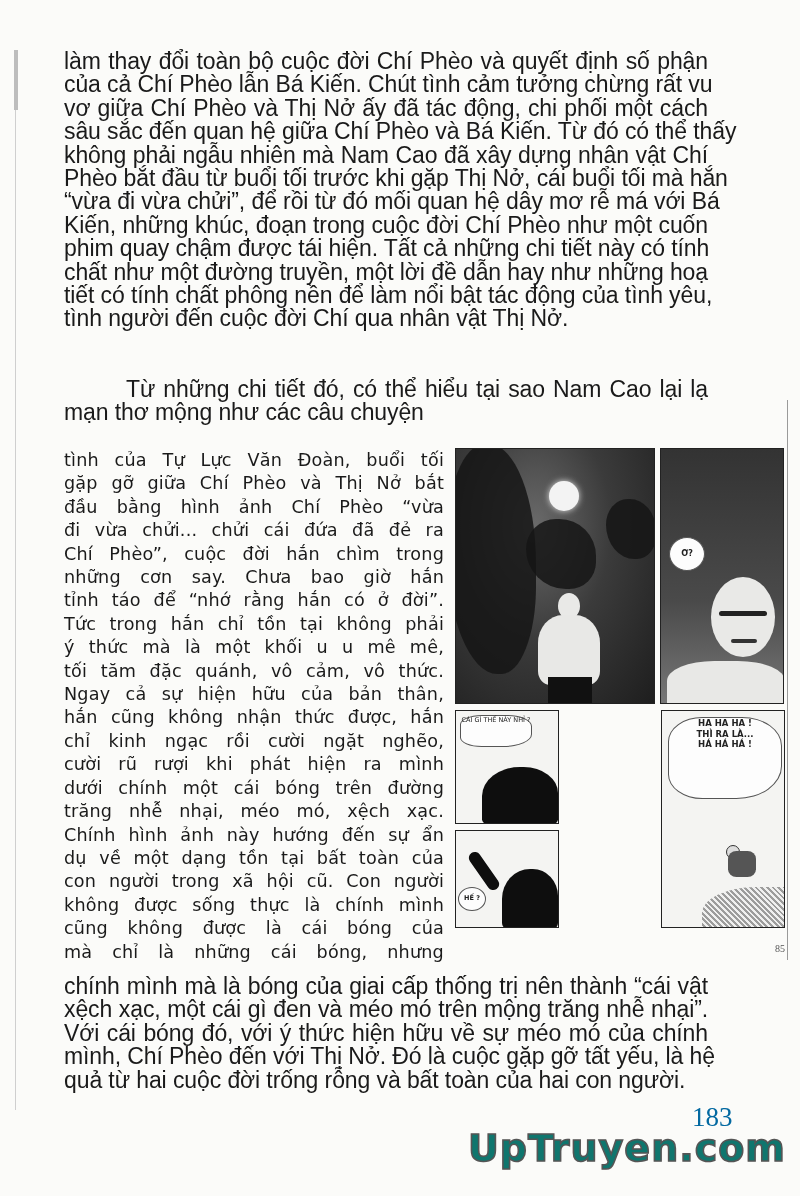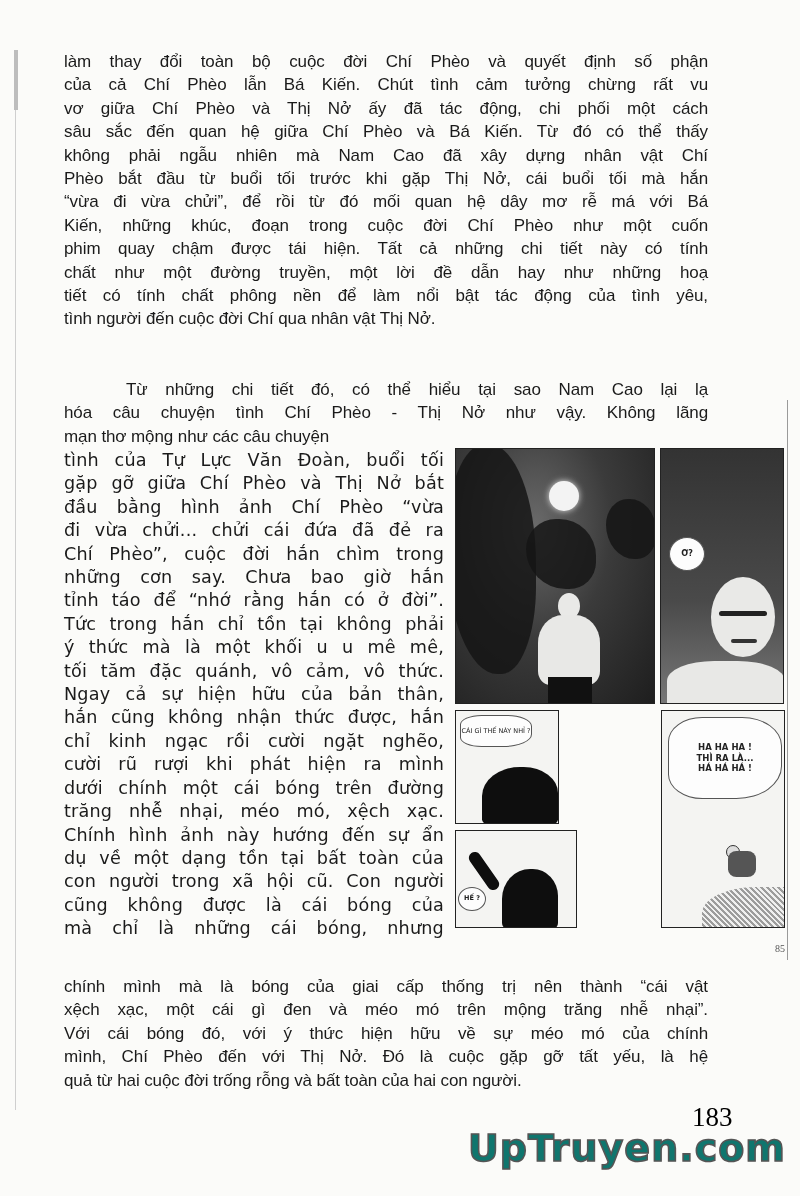--- a/index.html
+++ b/index.html
@@ -35,21 +35,21 @@
       position: absolute;
       right: 12px;
       top: 400px;
       width: 1px;
       height: 560px;
       background: #9a9a9a;
     }
     .text-block {
       position: absolute;
       left: 64px;
-      font-size: 17px;
+      font-size: 23px;
       line-height: 23.4px;
       text-align: justify;
       letter-spacing: -0.1px;
     }
     .full { width: 644px; }
     .narrow { width: 380px; font-family: "DejaVu Sans", sans-serif; font-size: 17.6px; line-height: 23.4px; letter-spacing: 0.2px; }
     .line { display: block; white-space: nowrap; text-align-last: justify; }
     .line.last { text-align-last: left; }
     .indent { padding-left: 62px; }
 
@@ -121,40 +121,40 @@
     }
     .cloud {
       position: absolute;
       background: #fdfdfd;
       border-radius: 30% 35% 40% 30%;
       border: 1px solid #555;
       font-family: "DejaVu Sans", sans-serif;
       font-weight: bold;
       text-align: center;
       display: flex;
-      align-items: center;
+      align-items: flex-start;
       justify-content: center;
       line-height: 1.25;
       color: #222;
     }
     .comic-page-number {
       position: absolute;
       right: 0;
       bottom: -16px;
       font-family: "Liberation Serif", serif;
       font-size: 10px;
       color: #555;
     }
     .page-number {
       position: absolute;
       left: 692px;
       top: 1102px;
       font-family: "Liberation Serif", serif;
       font-size: 27px;
-      color: #000000;
+      color: #0369a1;
     }
     .watermark {
       position: absolute;
       left: 468px;
       top: 1126px;
       font-family: "DejaVu Sans", sans-serif;
       font-weight: bold;
       font-size: 38px;
       letter-spacing: 1px;
       color: #0f766e;
@@ -179,21 +179,20 @@
   <span class="line">“vừa đi vừa chửi”, để rồi từ đó mối quan hệ dây mơ rễ má với Bá</span>
   <span class="line">Kiến, những khúc, đoạn trong cuộc đời Chí Phèo như một cuốn</span>
   <span class="line">phim quay chậm được tái hiện. Tất cả những chi tiết này có tính</span>
   <span class="line">chất như một đường truyền, một lời đề dẫn hay như những hoạ</span>
   <span class="line">tiết có tính chất phông nền để làm nổi bật tác động của tình yêu,</span>
   <span class="line last">tình người đến cuộc đời Chí qua nhân vật Thị Nở.</span>
 </div>
 
 <div id="p2" class="text-block full">
   <span class="line indent">Từ những chi tiết đó, có thể hiểu tại sao Nam Cao lại lạ</span>
-  <span class="line">hóa câu chuyện tình Chí Phèo - Thị Nở như vậy. Không lãng</span>
   <span class="line last">mạn thơ mộng như các câu chuyện</span>
 </div>
 
 <div id="p2narrow" class="text-block narrow">
   <span class="line">tình của Tự Lực Văn Đoàn, buổi tối</span>
   <span class="line">gặp gỡ giữa Chí Phèo và Thị Nở bắt</span>
   <span class="line">đầu bằng hình ảnh Chí Phèo “vừa</span>
   <span class="line">đi vừa chửi... chửi cái đứa đã đẻ ra</span>
   <span class="line">Chí Phèo”, cuộc đời hắn chìm trong</span>
   <span class="line">những cơn say. Chưa bao giờ hắn</span>
@@ -203,20 +202,21 @@
   <span class="line">tối tăm đặc quánh, vô cảm, vô thức.</span>
   <span class="line">Ngay cả sự hiện hữu của bản thân,</span>
   <span class="line">hắn cũng không nhận thức được, hắn</span>
   <span class="line">chỉ kinh ngạc rồi cười ngặt nghẽo,</span>
   <span class="line">cười rũ rượi khi phát hiện ra mình</span>
   <span class="line">dưới chính một cái bóng trên đường</span>
   <span class="line">trăng nhễ nhại, méo mó, xệch xạc.</span>
   <span class="line">Chính hình ảnh này hướng đến sự ẩn</span>
   <span class="line">dụ về một dạng tồn tại bất toàn của</span>
   <span class="line">con người trong xã hội cũ. Con người</span>
+  <span class="line">không được sống thực là chính mình</span>
   <span class="line">cũng không được là cái bóng của</span>
   <span class="line">mà chỉ là những cái bóng, nhưng</span>
 </div>
 
 <div id="p3" class="text-block full">
   <span class="line">chính mình mà là bóng của giai cấp thống trị nên thành “cái vật</span>
   <span class="line">xệch xạc, một cái gì đen và méo mó trên mộng trăng nhễ nhại”.</span>
   <span class="line">Với cái bóng đó, với ý thức hiện hữu về sự méo mó của chính</span>
   <span class="line">mình, Chí Phèo đến với Thị Nở. Đó là cuộc gặp gỡ tất yếu, là hệ</span>
   <span class="line last">quả từ hai cuộc đời trống rỗng và bất toàn của hai con người.</span>
@@ -244,21 +244,21 @@
     <div class="figure-body" style="left:6px; top:212px; width:118px; height:50px; border-radius:40% 40% 0 0;"></div>
   </div>
 
   <div class="panel light" style="left:0; top:262px; width:104px; height:114px;">
     <div class="cloud" style="left:4px; top:4px; width:70px; height:30px; font-size:6.5px; font-weight:normal;">
       <span>CÁI GÌ THẾ NÀY NHỈ ?</span>
     </div>
     <div class="shadow" style="left:26px; top:56px; width:76px; height:58px;"></div>
   </div>
 
-  <div class="panel light" style="left:0; top:382px; width:122px; height:98px;">
+  <div class="panel light" style="left:0; top:382px; width:104px; height:98px;">
     <div class="shadow" style="left:46px; top:38px; width:56px; height:60px;"></div>
     <div style="position:absolute; left:22px; top:18px; width:12px; height:44px; background:#0e0e0e; transform:rotate(-35deg); border-radius:6px;"></div>
     <div class="bubble" style="left:2px; top:56px; width:26px; height:22px; font-size:6.5px;">
       <span>HẾ ?</span>
     </div>
   </div>
 
 
   <div class="panel light" style="left:206px; top:262px; width:124px; height:218px;">
     <div class="cloud" style="left:6px; top:6px; width:112px; height:80px; font-size:8.5px;">

